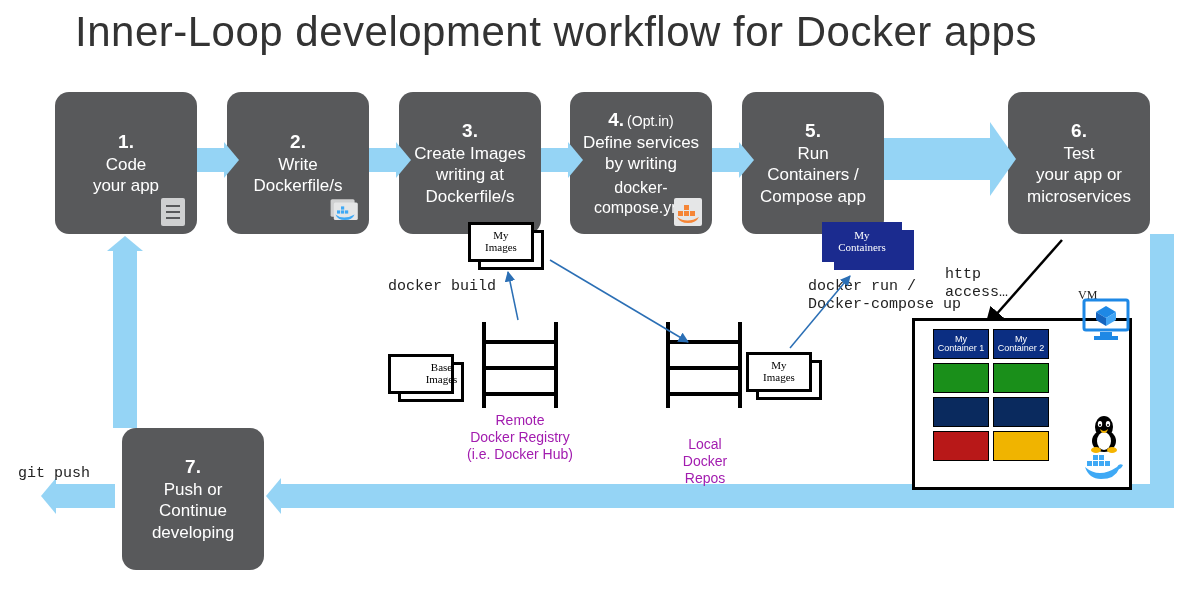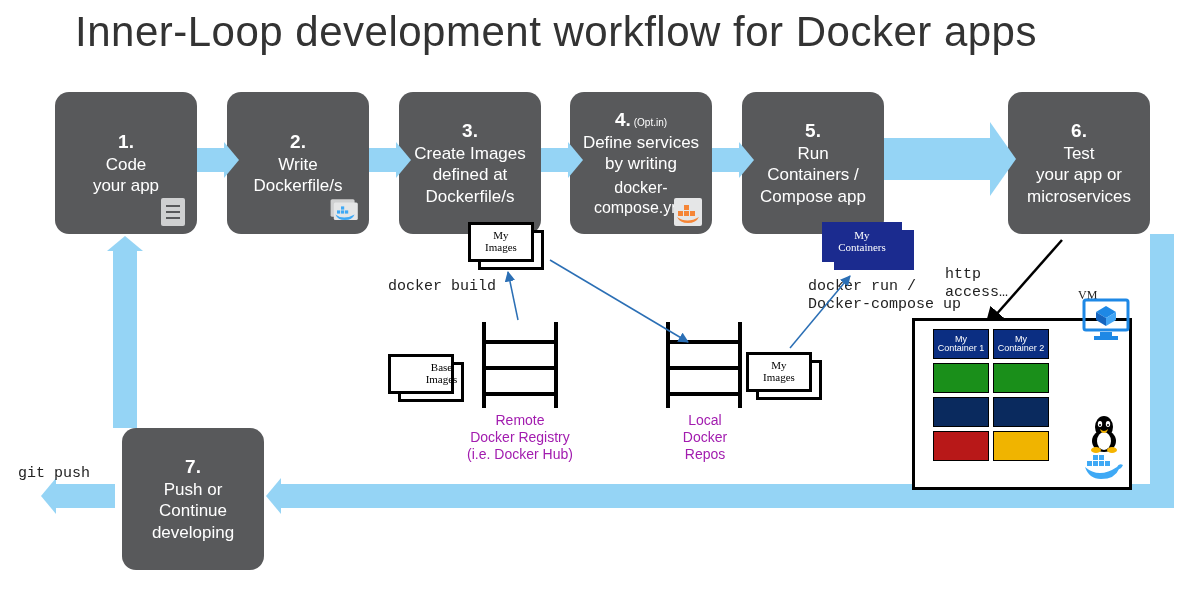--- a/index.html
+++ b/index.html
@@ -31,21 +31,21 @@
     text-align: center;
     display: flex;
     flex-direction: column;
     justify-content: center;
     align-items: center;
     font-size: 17px;
     line-height: 1.25;
     padding: 6px;
   }
   .step .num { font-weight: 700; font-size: 19px; }
-  .step .opt { font-size: 10px; font-weight: 400; margin-left: 3px; }
+  .step .opt { font-size: 14px; font-weight: 400; margin-left: 3px; }
   .step .sub { font-size: 16px; margin-top: 3px; }
   .step1 { top: 92px; left: 55px;  width: 142px; height: 142px; }
   .step2 { top: 92px; left: 227px; width: 142px; height: 142px; }
   .step3 { top: 92px; left: 399px; width: 142px; height: 142px; }
   .step4 { top: 92px; left: 570px; width: 142px; height: 142px; }
   .step5 { top: 92px; left: 742px; width: 142px; height: 142px; }
   .step6 { top: 92px; left:1008px; width: 142px; height: 142px; }
   .step7 { top: 428px; left:122px; width: 142px; height: 142px; }
   
   .step-ico { position: absolute; bottom: 6px; right: 8px; width: 32px; height: 32px; }
@@ -139,21 +139,21 @@
   .stack-localimg .card.b { left:10px; top:8px; z-index:1;}
   .stack-localimg .card.f { left:0; top:0; z-index:2;}
 
   
   .rack { position:absolute; }
   .rack svg { display:block; }
   .rack-label { position:absolute; text-align:center; font-size:14px; color:#a21caf; line-height:1.2; }
   .rack-remote { top:322px; left:476px; }
   .lbl-remote  { top:412px; left:445px; width:150px; }
   .rack-local  { top:322px; left:660px; }
-  .lbl-local   { top:412px; left:650px; width:110px; }
+  .lbl-local   { top:436px; left:650px; width:110px; }
 
   
   svg.thin { position:absolute; overflow:visible; pointer-events:none; }
 
   
   .vm-outer {
     position:absolute; top:318px; left:912px; width:220px; height:172px;
     border:3px solid #000; background:#fff;
   }
   .vm-grid {
@@ -200,21 +200,21 @@
       <rect x="15" y="14" width="4" height="4" fill="#3fa9f5"></rect>
       <rect x="20" y="14" width="4" height="4" fill="#3fa9f5"></rect>
     <rect x="15" y="9" width="4" height="4" fill="#3fa9f5"></rect>
     <path d="M8 19 q10 8 24 0 q-3 7 -12 7 q-9 0 -12 -7" fill="#3fa9f5"></path>
   </svg>
 </div>
 
 <div class="step step3">
   <div><span class="num">3.</span></div>
   <div>Create Images</div>
-  <div>defined at</div>
+  <div>writing at</div>
   <div>Dockerfile/s</div>
 </div>
 
 <div class="step step4">
   <div><span class="num">4.</span><span class="opt">(Opt.in)</span></div>
   <div>Define services</div>
   <div>by writing</div>
   <div class="sub">docker-compose.yml</div>
   <svg class="step-ico" viewBox="0 0 32 32">
     <rect x="2" y="2" width="28" height="28" rx="2" fill="#e5e6e7"></rect>

